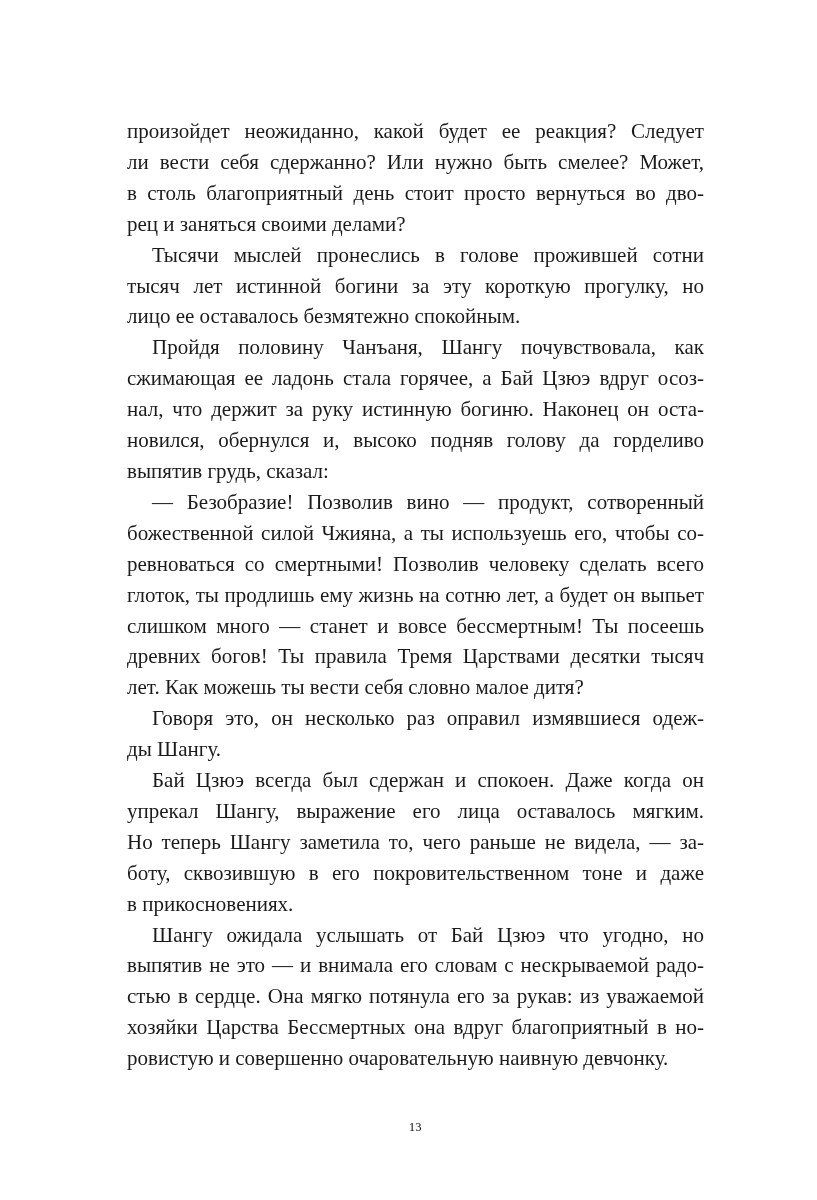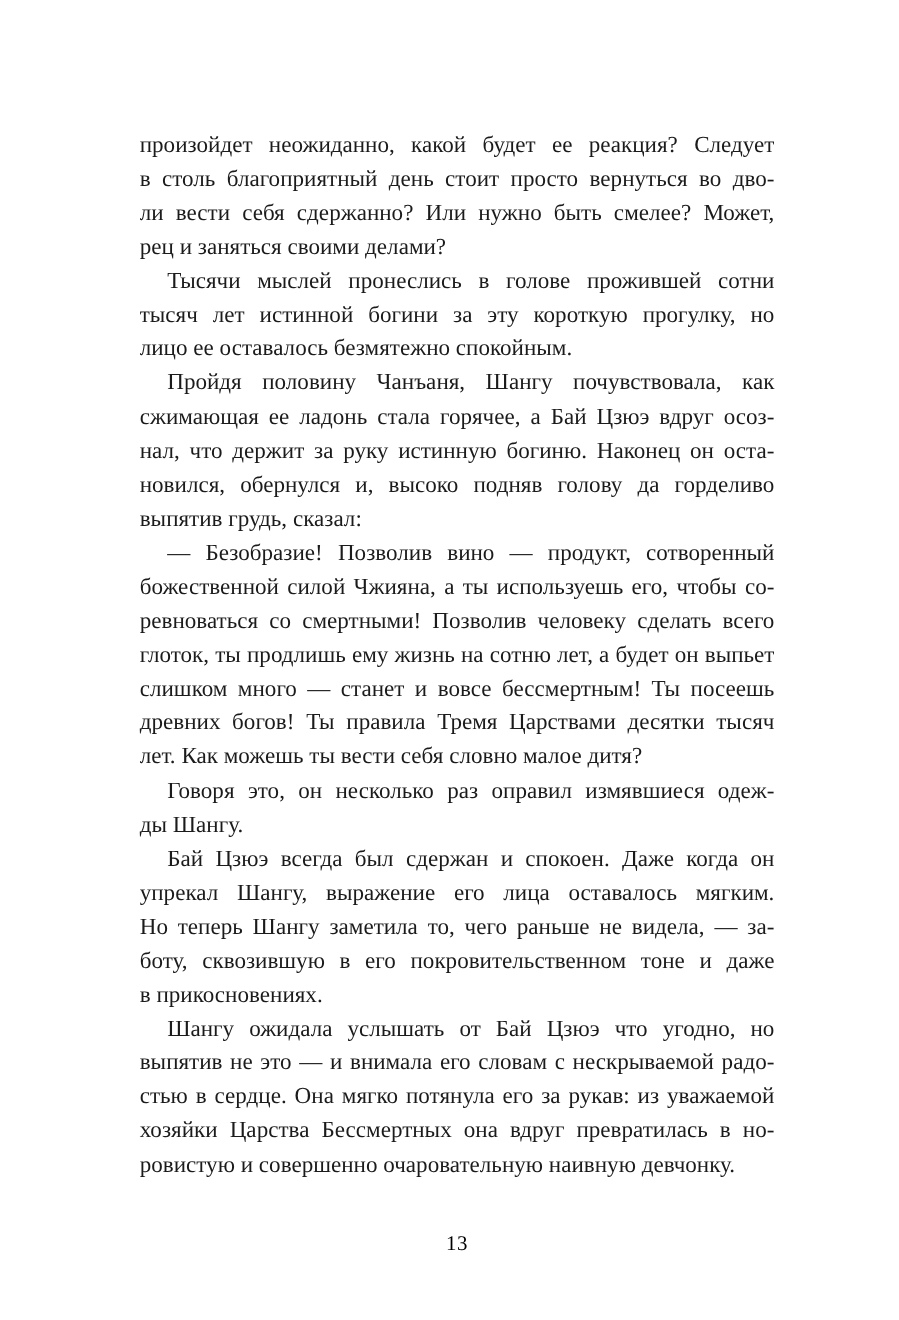--- a/index.html
+++ b/index.html
@@ -38,34 +38,34 @@
   }
   .paragraph.indent .line.first {
     text-indent: 25px;
   }
   .page-number {
     position: absolute;
     top: 1120px;
     left: 127px;
     width: 577px;
     text-align: center;
-    font-size: 19px;
+    font-size: 12px;
     letter-spacing: 0.5px;
     color: #000000;
   }
 </style>
 </head>
 <body>
 
 <div class="page">
   <div class="text-block" id="text-block">
       <div class="paragraph">
         <div class="line first">произойдет неожиданно, какой будет ее реакция? Следует</div>
+        <div class="line">ли вести себя сдержанно? Или нужно быть смелее? Может,</div>
         <div class="line">в столь благоприятный день стоит просто вернуться во дво-</div>
-        <div class="line">ли вести себя сдержанно? Или нужно быть смелее? Может,</div>
         <div class="line last">рец и заняться своими делами?</div>
       </div>
       <div class="paragraph indent">
         <div class="line first">Тысячи мыслей пронеслись в голове прожившей сотни</div>
         <div class="line">тысяч лет истинной богини за эту короткую прогулку, но</div>
         <div class="line last">лицо ее оставалось безмятежно спокойным.</div>
       </div>
       <div class="paragraph indent">
         <div class="line first">Пройдя половину Чанъаня, Шангу почувствовала, как</div>
         <div class="line">сжимающая ее ладонь стала горячее, а Бай Цзюэ вдруг осоз-</div>
@@ -90,18 +90,18 @@
         <div class="line first">Бай Цзюэ всегда был сдержан и спокоен. Даже когда он</div>
         <div class="line">упрекал Шангу, выражение его лица оставалось мягким.</div>
         <div class="line">Но теперь Шангу заметила то, чего раньше не видела, — за-</div>
         <div class="line">боту, сквозившую в его покровительственном тоне и даже</div>
         <div class="line last">в прикосновениях.</div>
       </div>
       <div class="paragraph indent">
         <div class="line first">Шангу ожидала услышать от Бай Цзюэ что угодно, но</div>
         <div class="line">выпятив не это — и внимала его словам с нескрываемой радо-</div>
         <div class="line">стью в сердце. Она мягко потянула его за рукав: из уважаемой</div>
-        <div class="line">хозяйки Царства Бессмертных она вдруг превратилась в но-</div>
+        <div class="line">хозяйки Царства Бессмертных она вдруг благоприятный в но-</div>
         <div class="line last">ровистую и совершенно очаровательную наивную девчонку.</div>
       </div>
     </div>
   <div class="page-number">13</div>
 </div>
 
 </body></html>

